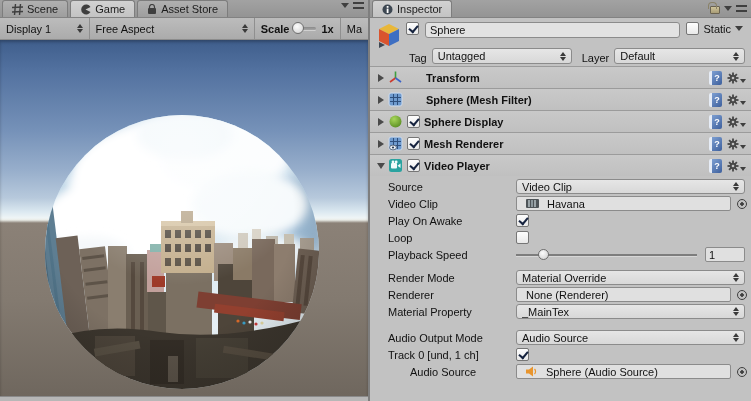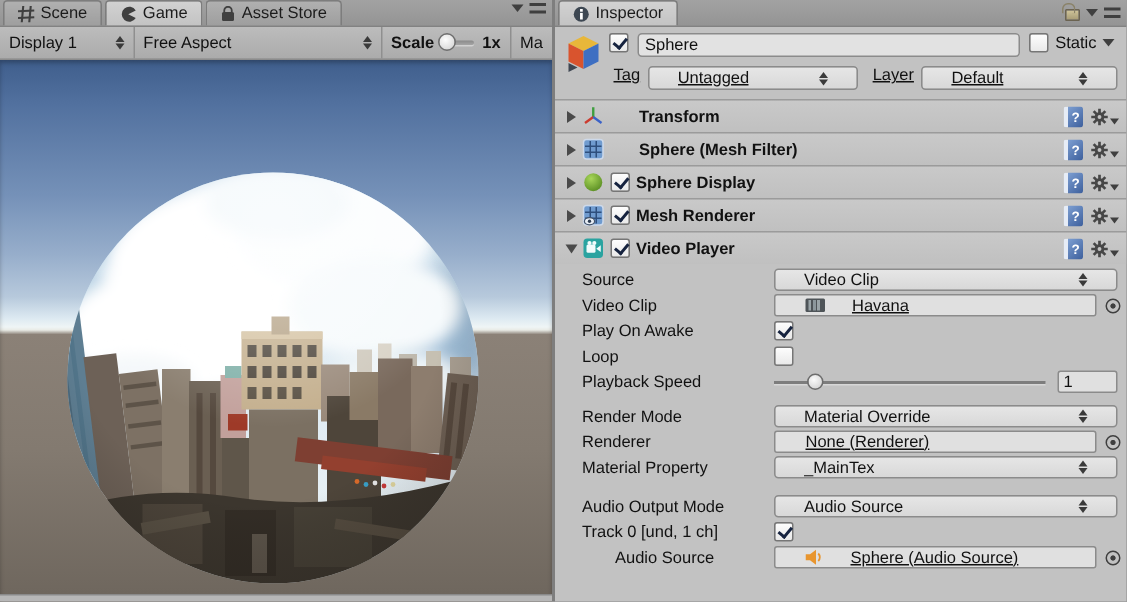--- a/index.html
+++ b/index.html
@@ -42,33 +42,33 @@
      box-shadow:inset 0 2px 3px rgba(0,0,0,.25); }
   .bottom-strip { position:absolute; left:0; bottom:0; width:368px; height:5px; background:#b7b7b7;
                   border-top:1px solid #8a8a8a; z-index:5; }
 
   
   .right-panel { flex:1; display:flex; flex-direction:column; }
   .insp-body { flex:1; background:#c2c2c2; overflow:hidden; }
 
   .obj-header { padding:4px 6px 0 6px; height:48px; position:relative; }
   .obj-row1 { display:flex; align-items:flex-start; height:20px; }
-  .obj-row2 { display:flex; align-items:flex-start; height:20px; margin-top:2px; padding-left:33px;text-decoration:underline; }
+  .obj-row2 { display:flex; align-items:flex-end; height:20px; margin-top:2px; padding-left:33px; }
   .cube-wrap { width:30px; position:relative; flex:none; }
   .name-field { flex:1; height:16px; background:#e2e2e2; border:1px solid #8b8b8b; border-radius:3px;
                 padding:0 4px; display:flex; align-items:center; margin:0 6px; }
   .static-grp { display:flex; align-items:center; gap:4px; flex:none; padding-right:2px; }
 
   .cb { width:13px; height:13px; background:linear-gradient(#fdfdfd,#e9e9e9); border:1px solid #767676;
         border-radius:2px; position:relative; flex:none; }
   .cb.checked::after { content:""; position:absolute; left:2px; top:2px; width:7px; height:4px;
         border-left:2px solid #16233f; border-bottom:2px solid #16233f; transform:rotate(-50deg); }
 
   .dropdown { height:16px; background:linear-gradient(#e6e6e6,#d8d8d8); border:1px solid #8b8b8b; border-radius:3px;
-              display:flex; align-items:center; justify-content:space-between; padding:0 19px; gap:4px; }
+              display:flex; align-items:center; justify-content:space-between; padding:0 5px; gap:4px; }
   .dd-label { white-space:nowrap; overflow:hidden; }
 
   .comp-header { height:22px; border-top:1px solid #9b9b9b; display:flex; align-items:center; padding:0 6px;
                  background:linear-gradient(#c9c9c9,#c0c0c0); position:relative; }
   .comp-header .lbl { font-weight:bold; margin-left:4px; }
   .expander { width:10px; flex:none; display:flex; justify-content:center; }
   .tri-r { width:0; height:0; border-top:4px solid transparent; border-bottom:4px solid transparent;
            border-left:6px solid #4a4a4a; }
   .tri-d { width:0; height:0; border-left:4px solid transparent; border-right:4px solid transparent;
            border-top:6px solid #4a4a4a; }
@@ -80,21 +80,21 @@
   .gear-wrap { display:flex; align-items:flex-end; }
   .gear-arrow { width:0; height:0; border-left:3px solid transparent; border-right:3px solid transparent;
                 border-top:4px solid #3f3f3f; margin-left:1px; margin-bottom:1px; }
 
   .props { padding-top:2px; }
   .prow { height:17px; display:flex; align-items:center; padding-left:18px; }
   .prow .plabel { width:128px; flex:none; white-space:nowrap; overflow:hidden; }
   .prow .pctrl { flex:1; display:flex; align-items:center; position:relative; padding-right:6px; }
   .prow .dropdown { flex:1; height:15px; }
   .objfield { flex:1; height:15px; background:#e0e0e0; border:1px solid #8b8b8b; border-radius:2px;
-              display:flex; align-items:center; gap:18px; padding:0 20px; margin-right:14px; white-space:nowrap; overflow:hidden;text-decoration:underline; }
+              display:flex; align-items:center; gap:8px; padding:0 9px; margin-right:14px; white-space:nowrap; overflow:hidden; }
   .picker { position:absolute; right:4px; width:10px; height:10px; border:1px solid #3f3f3f; border-radius:50%;
             background:radial-gradient(circle,#3f3f3f 0 1.5px, transparent 2px); }
   .gap6 { margin-top:6px; } .gap9 { margin-top:9px; }
   .indent { padding-left:40px; } .indent .plabel { width:106px; }
 
   .slider { flex:1; position:relative; height:13px; margin-right:8px; }
   .slider .track { position:absolute; top:6px; left:0; right:0; height:2px; background:#7d7d7d;
                    box-shadow:0 1px 0 rgba(255,255,255,.35); }
   .slider .thumb { position:absolute; top:1px; left:12%; width:11px; height:11px; border-radius:50%;
                    background:radial-gradient(circle at 40% 35%, #fbfbfb, #cccccc); border:1px solid #6d6d6d; }

